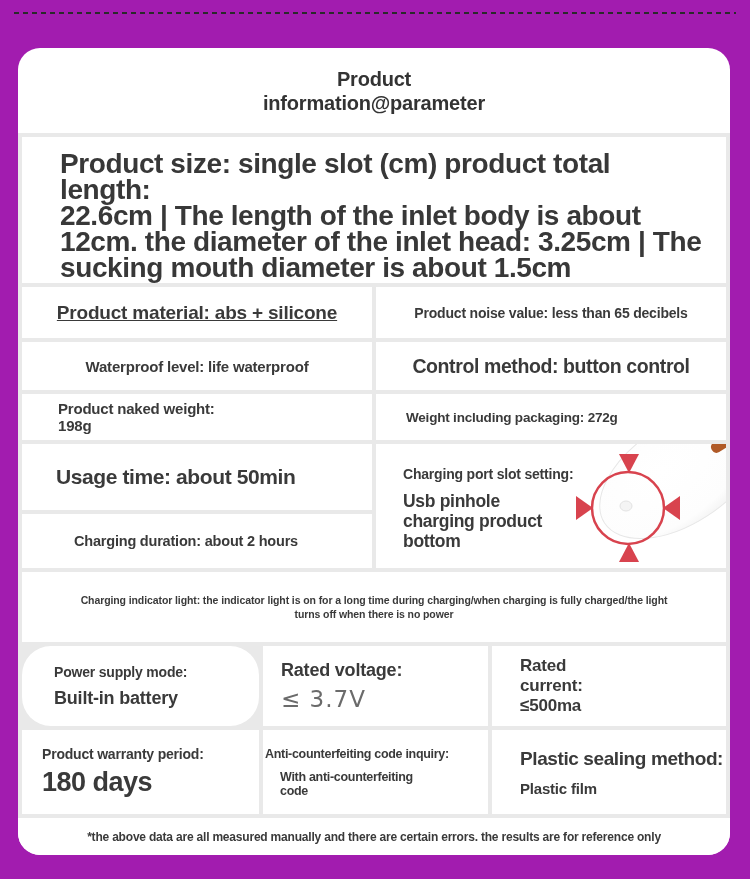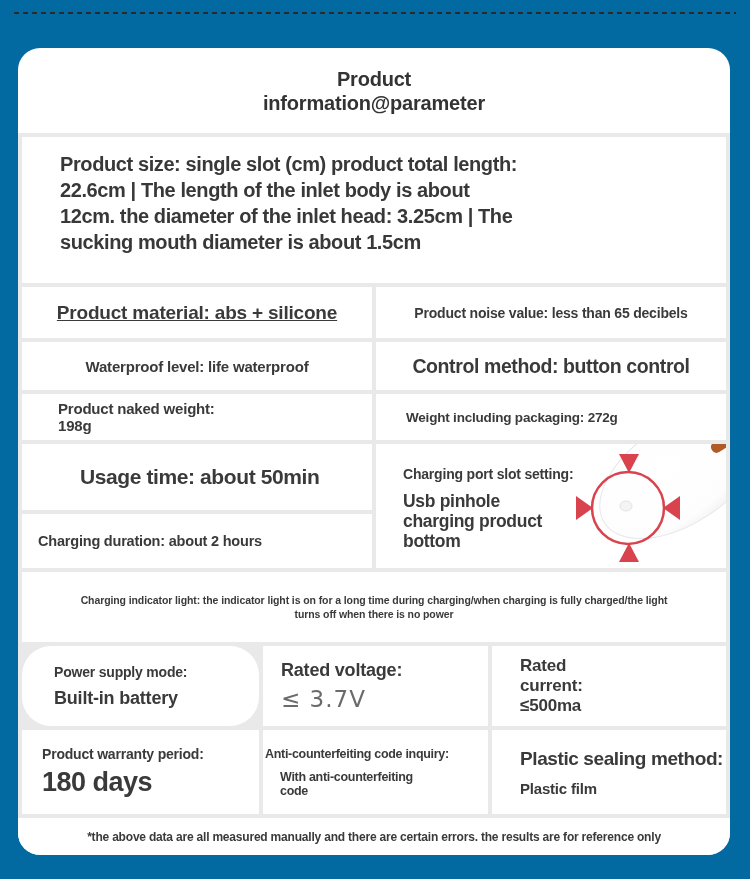--- a/index.html
+++ b/index.html
@@ -1,18 +1,18 @@
 <!DOCTYPE html>
 <html><head>
 <meta charset="utf-8">
 <style>
   * { margin:0; padding:0; box-sizing:border-box; }
   html,body { background:#ebebeb; }
   .stage {
-    position:relative; width:750px; height:879px; background:#0369a1;
+    position:relative; width:750px; height:879px; background:#a21caf;
     font-family:"Liberation Sans", sans-serif; color:#3a3a3a; overflow:hidden;
     letter-spacing:-0.2px;
   }
   .dashed-line {
     position:absolute; top:12px; left:14px; right:14px; height:2px;
     background:repeating-linear-gradient(90deg,#2a2a2a 0 5px, transparent 5px 9px);
   }
   .card {
     position:absolute; left:18px; top:48px; width:712px; height:807px;
     background:#ffffff; border-radius:22px; overflow:hidden;
@@ -28,36 +28,36 @@
     display:flex; flex-direction:column; gap:4px;
   }
   .cell { background:#fff; color:#3a3a3a; }
   .row2 { display:grid; grid-template-columns:1fr 1fr; gap:4px; }
   .row3 { display:grid; grid-template-columns:237fr 225fr 234fr; gap:4px; }
   .center { display:flex; align-items:center; justify-content:center; }
   .vcenter { display:flex; flex-direction:column; justify-content:center; }
   .pre { white-space:pre-line; }
 
   .size-cell { height:146px; padding:14px 22px 0 38px; }
-  .size-text { font-size:20px; line-height:26px; font-weight:bold; white-space:pre-line; letter-spacing:-0.4px; color:#383838; }
+  .size-text { font-size:28px; line-height:26px; font-weight:bold; white-space:pre-line; letter-spacing:-0.4px; color:#383838; }
 
   .rowB { height:51px; }
   .rowC { height:48px; }
   .rowD { height:46px; }
   .t19 { font-size:19px; font-weight:bold;text-decoration:underline; }
   .t14 { font-size:14px; font-weight:bold; }
   .t15 { font-size:15px; font-weight:bold; }
   .t195 { font-size:19.5px; font-weight:bold; letter-spacing:-0.4px; }
   .naked { padding-left:36px; font-size:15px; line-height:17px; font-weight:bold; }
   .pack  { padding-left:30px; font-size:13.5px; font-weight:bold; }
 
   .rowEF { height:124px; }
   .ef-left { display:flex; flex-direction:column; gap:4px; }
-  .usage-cell { height:66px; display:flex; align-items:center; padding-left:58px; font-size:21px; font-weight:bold; letter-spacing:-0.4px; }
-  .duration-cell { flex:1; display:flex; align-items:center; padding-left:16px; font-size:14.5px; font-weight:bold; }
+  .usage-cell { height:66px; display:flex; align-items:center; padding-left:34px; font-size:21px; font-weight:bold; letter-spacing:-0.4px; }
+  .duration-cell { flex:1; display:flex; align-items:center; padding-left:52px; font-size:14.5px; font-weight:bold; }
   .charging-cell { position:relative; overflow:hidden; padding:22px 0 0 27px; }
   .cp-label { position:relative; z-index:1; font-size:14px; font-weight:bold; }
   .cp-value { position:relative; z-index:1; margin-top:9px; font-size:17.5px; line-height:20px; font-weight:bold; white-space:pre-line; letter-spacing:-0.3px; }
   .device-art { position:absolute; right:0; top:0; z-index:0; }
 
   .rowG { height:70px; display:flex; align-items:center; justify-content:center; }
   .indicator-text { font-size:10.5px; line-height:14px; font-weight:bold; text-align:center; white-space:pre-line; max-width:660px; letter-spacing:-0.1px; }
 
   .rowH { height:80px; }
   .rowI { height:84px; }

